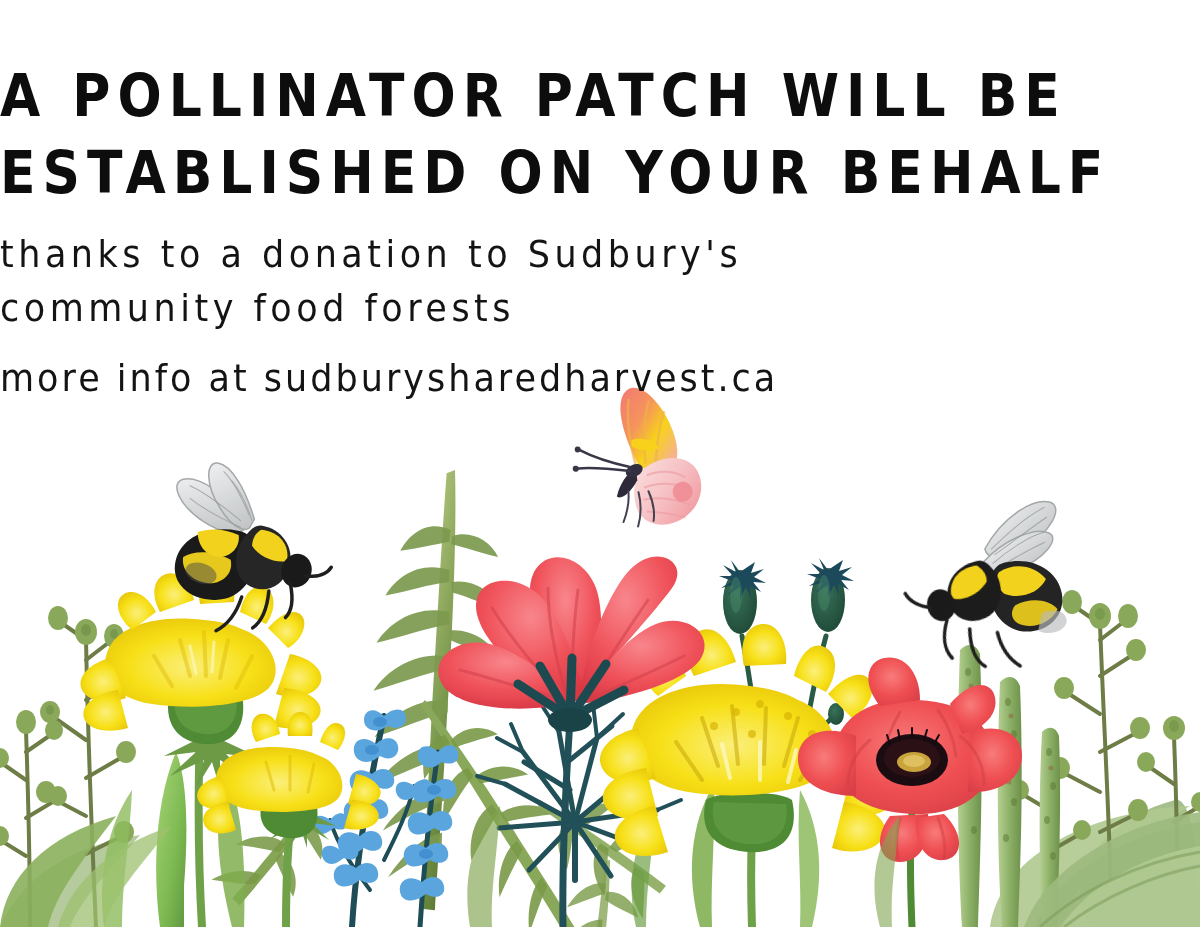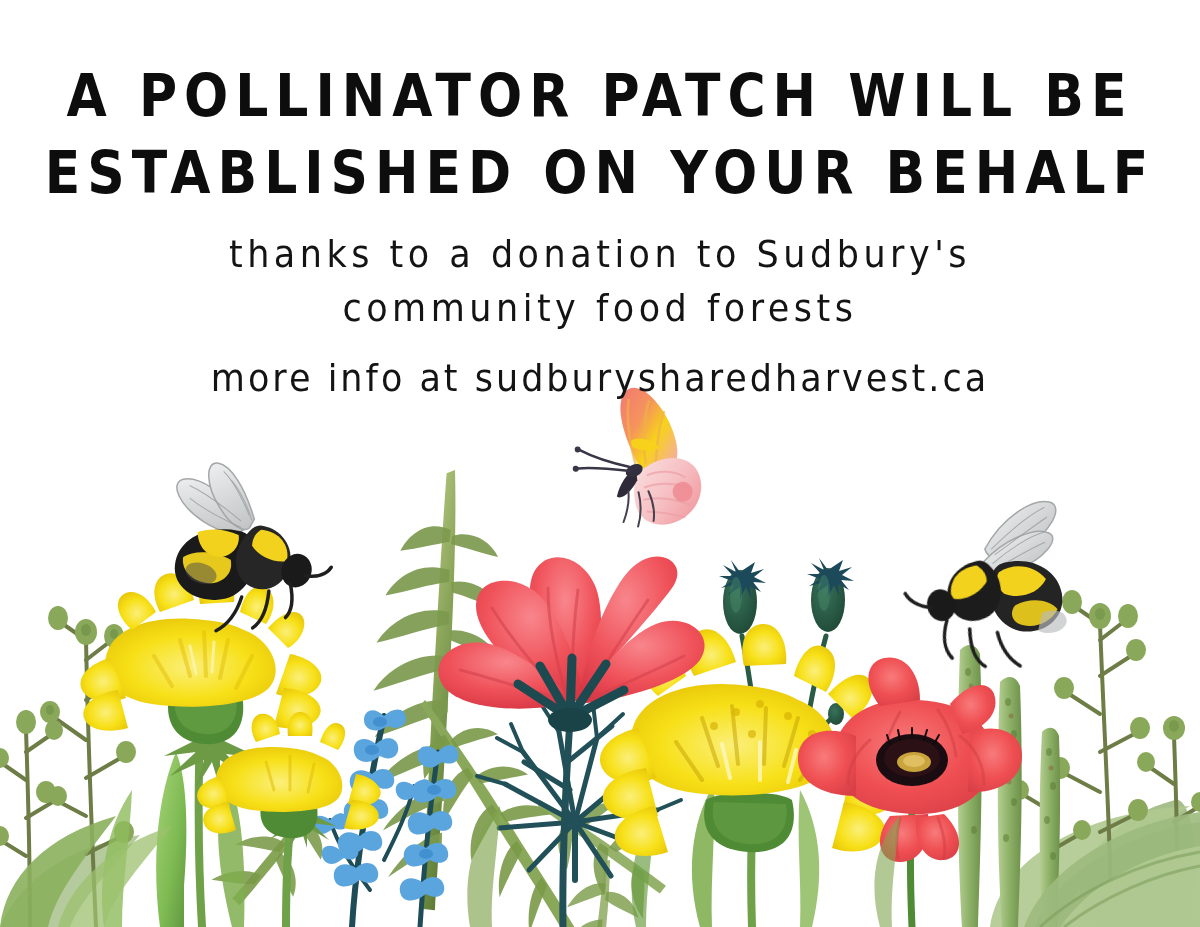--- a/index.html
+++ b/index.html
@@ -18,21 +18,21 @@
     background: #ffffff;
     overflow: hidden;
   }
 
   
   .text-block {
     position: absolute;
     left: 0;
     top: 0;
     width: 1200px;
-    text-align: center;
+    text-align: left;
     z-index: 5;
   }
   .headline {
     font-family: "DejaVu Sans", sans-serif;
     font-weight: 700;
     color: #0d0d0d;
     font-size: 52px;
     line-height: 68px;
     letter-spacing: 7px;
     margin: 0;

